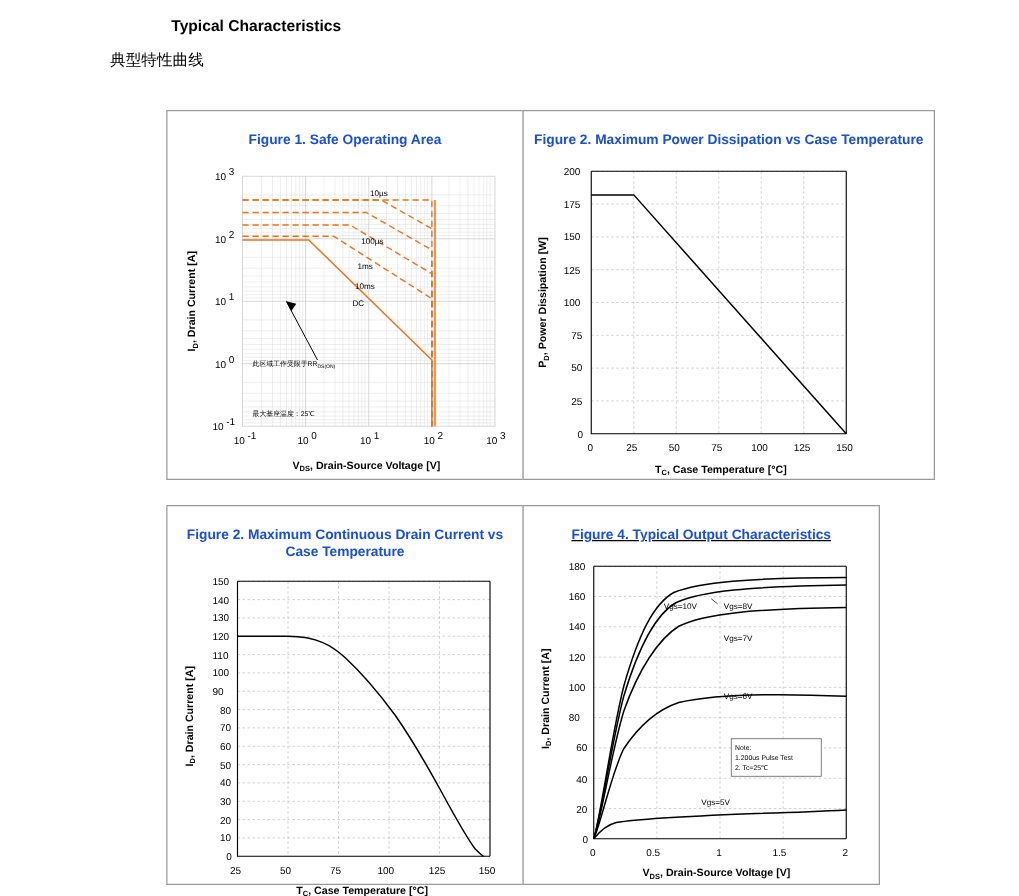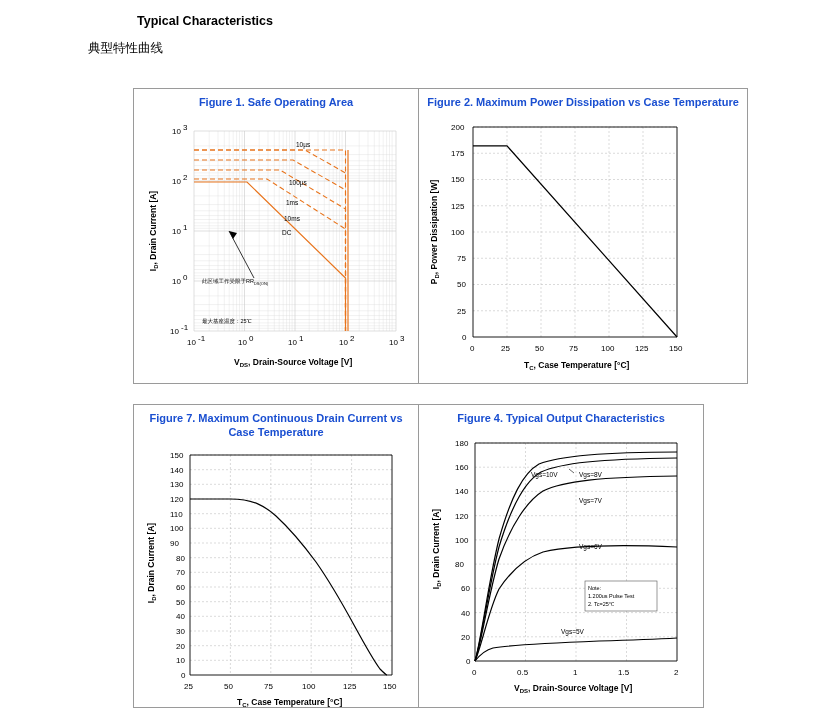--- a/index.html
+++ b/index.html
@@ -1,21 +1,21 @@
 <!DOCTYPE html>
 <html><head>
 <meta charset="utf-8">
 <style>
   html,body{margin:0;padding:0;background:#ffffff;}
   body{width:815px;height:717px;position:relative;font-family:"Liberation Sans",sans-serif;color:#000;}
   .page-title{position:absolute;left:93px;top:14px;font-size:12.5px;font-weight:bold;margin-left:44px;}
   .page-subtitle{position:absolute;left:88px;top:40px;font-size:12.5px;font-weight:normal;}
 
   .fig{position:absolute;border:1px solid #9a9a9a;background:#fff;box-sizing:border-box;}
-  .fig-title{text-align:center;color:#1a4fd1;font-weight:bold;font-size:11px;line-height:14px;padding:6px 4px 4px;}
+  .fig-title{text-align:center;color:#1a4fd1;font-weight:bold;font-size:11px;line-height:14px;padding:6px 4px 4px;margin-top:10px;}
   .fig-body{position:relative;}
 
   svg{display:block;}
   .axlbl{font-family:"Liberation Sans",sans-serif;font-size:8px;fill:#000;}
   .axttl{font-family:"Liberation Sans",sans-serif;font-size:8.5px;font-weight:bold;fill:#000;}
   .ann{font-family:"Liberation Sans",sans-serif;font-size:6.5px;fill:#000;}
   .annsm{font-family:"Liberation Sans",sans-serif;font-size:5.5px;fill:#000;}
   .grid{stroke:#c9c9c9;stroke-width:.6;}
   .gridmin{stroke:#dcdcdc;stroke-width:.4;}
   .axis{stroke:#000;stroke-width:.9;fill:none;}
@@ -228,21 +228,21 @@
         <text class="axlbl" x="250" y="238">150</text>
       </g>
 
       <text class="axttl" x="105" y="255"><tspan>T</tspan><tspan dy="2" font-size="6">C</tspan><tspan dy="-2">, Case Temperature [°C]</tspan></text>
       <text class="axttl" x="18" y="119" transform="rotate(-90 18 119)" text-anchor="middle"><tspan>P</tspan><tspan dy="2" font-size="6">D</tspan><tspan dy="-2">, Power Dissipation [W]</tspan></text>
     </svg>
   </div>
 </div>
 
 <div class="fig" style="left:133px;top:404px;width:286px;height:304px;">
-  <div class="fig-title">Figure 7. Maximum Continuous Drain Current vs Case Temperature</div>
+  <div class="fig-title">Figure 2. Maximum Continuous Drain Current vs Case Temperature</div>
   <div class="fig-body">
     <svg width="284" height="268" viewBox="0 0 284 268">
 
       <g class="dashg">
         <line x1="56" y1="12" x2="258" y2="12"></line>
         <line x1="56" y1="26.7" x2="258" y2="26.7"></line>
         <line x1="56" y1="41.3" x2="258" y2="41.3"></line>
         <line x1="56" y1="56" x2="258" y2="56"></line>
         <line x1="56" y1="70.7" x2="258" y2="70.7"></line>
         <line x1="56" y1="85.3" x2="258" y2="85.3"></line>
@@ -290,21 +290,21 @@
         <text class="axlbl" x="168" y="246">100</text>
         <text class="axlbl" x="209" y="246">125</text>
         <text class="axlbl" x="249" y="246">150</text>
       </g>
       <text class="axttl" x="103" y="262"><tspan>T</tspan><tspan dy="2" font-size="6">C</tspan><tspan dy="-2">, Case Temperature [°C]</tspan></text>
       <text class="axttl" x="20" y="120" transform="rotate(-90 20 120)" text-anchor="middle"><tspan>I</tspan><tspan dy="2" font-size="6">D</tspan><tspan dy="-2">, Drain Current [A]</tspan></text>
     </svg>
   </div>
 </div>
 
-<div class="fig" style="left:418px;top:404px;width:286px;height:304px;">
+<div class="fig" style="left:418px;top:404px;width:286px;height:304px;text-decoration:underline;">
   <div class="fig-title">Figure 4. Typical Output Characteristics</div>
   <div class="fig-body">
     <svg width="284" height="268" viewBox="0 0 284 268">
 
       <g class="dashg">
         <line x1="56" y1="14" x2="258" y2="14"></line>
         <line x1="56" y1="38.2" x2="258" y2="38.2"></line>
         <line x1="56" y1="62.4" x2="258" y2="62.4"></line>
         <line x1="56" y1="86.7" x2="258" y2="86.7"></line>
         <line x1="56" y1="110.9" x2="258" y2="110.9"></line>

